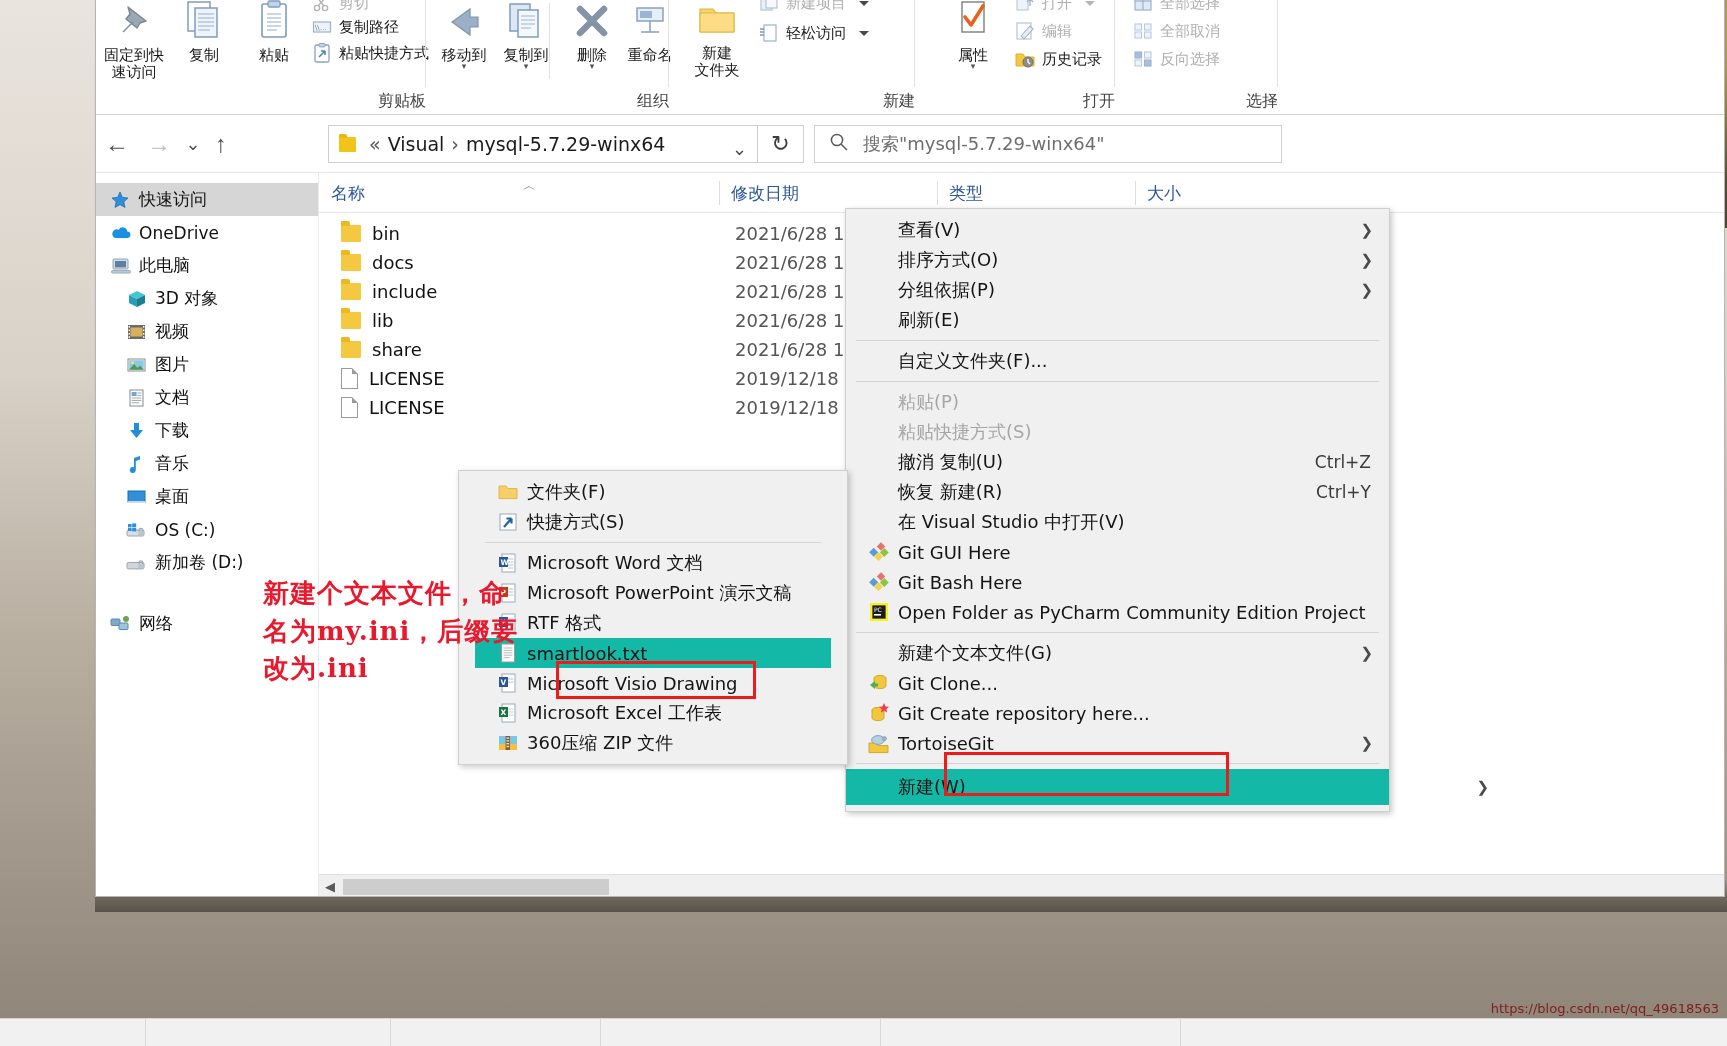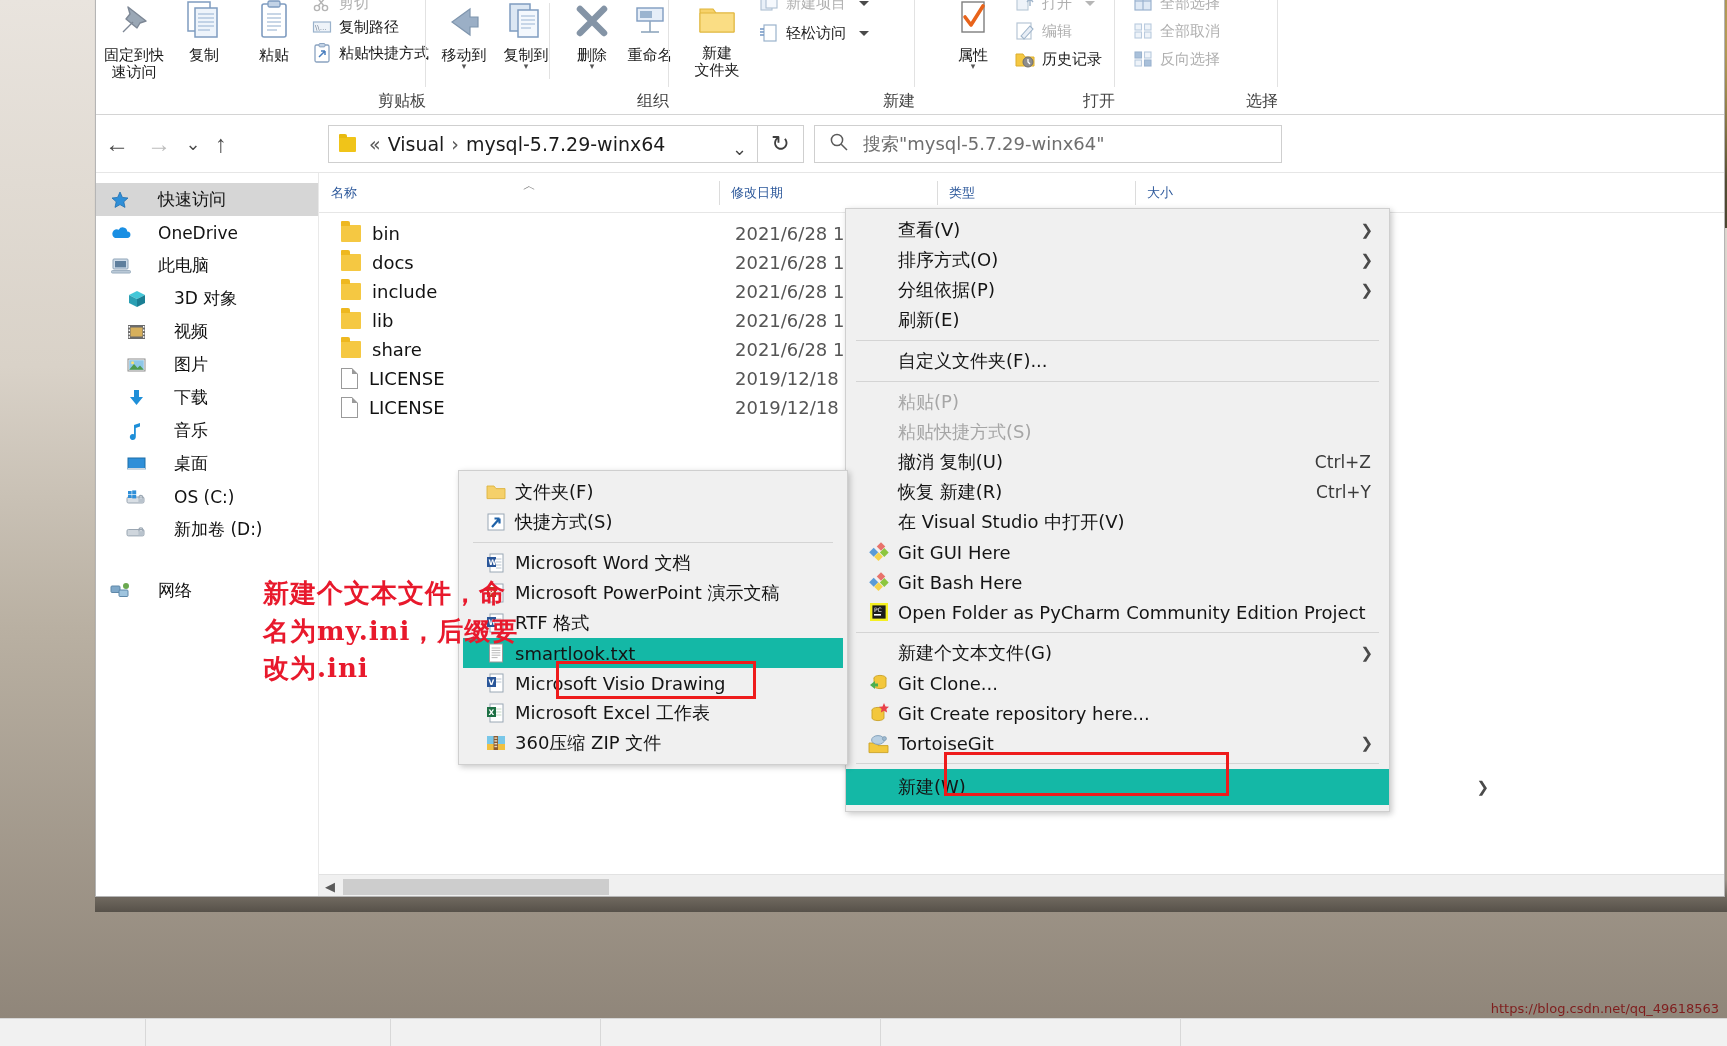--- a/index.html
+++ b/index.html
@@ -94,31 +94,31 @@
       border:1px solid #cfcfcf; border-left:none; background:#fff;
       display:flex;align-items:center;justify-content:center; font-size:22px; color:#3f3f3f; }
   .search-box { position:absolute; left:718px; top:10px; width:468px; height:38px;
       border:1px solid #cfcfcf; background:#fff; display:flex; align-items:center; padding-left:14px; gap:14px;}
   .search-ph { font-size:18px; color:#6e6e6e; font-family:"DejaVu Sans", sans-serif; }
 
   
   .ebody { position:relative; height: 725px; display:flex; }
 
   .navpane { width: 222px; flex:0 0 222px; background:#fff; padding-top: 10px; position:relative; }
-  .navrow { height: 33px; display:flex; align-items:center; gap:26px; font-size:17px;
+  .navrow { height: 33px; display:flex; align-items:center; gap:7px; font-size:17px;
             color:#111; font-family:"DejaVu Sans", sans-serif; white-space:nowrap; }
   .navrow .nico { width:22px; height:20px; flex:0 0 22px; position:relative; }
   .navrow.sel { background:#d6d6d6; }
   .lvl0 { padding-left: 14px; }
   .lvl1 { padding-left: 30px; }
 
   .filepane { flex:1; position:relative; background:#fff; border-left:1px solid #e9e9e9; }
   .colhdr { height:40px; position:relative; border-bottom:1px solid #e6e6e6; }
   .colhdr .col { position:absolute; top:0; height:40px; display:flex; align-items:center;
-      font-size:13px; color:#2b579a; font-family:"DejaVu Sans", sans-serif; padding-left:12px; }
+      font-size:17px; color:#2b579a; font-family:"DejaVu Sans", sans-serif; padding-left:12px; }
   .colhdr .vsep { position:absolute; top:8px; height:24px; width:1px; background:#dcdcdc; }
   .sortcaret { position:absolute; left:204px; top:4px; color:#777; font-size:13px; }
 
   .filerow { position:relative; height:29px; }
   .filerow .fname { position:absolute; left:22px; top:0; height:29px; display:flex;
       align-items:center; gap:11px; font-size:18px; color:#111; font-family:"DejaVu Sans", sans-serif;}
   .filerow .fdate { position:absolute; left:416px; top:0; height:29px; display:flex;
       align-items:center; font-size:18px; color:#555; font-family:"DejaVu Sans", sans-serif;}
   .fico-folder { width:20px; height:17px; background:#f5c842; border-radius:1px; position:relative; }
   .fico-folder::before{content:"";position:absolute;left:0;top:-4px;width:9px;height:5px;background:#eeb820;border-radius:1px 2px 0 0;}
@@ -141,21 +141,21 @@
              font-size:18px; color:#141414; padding-left:52px; white-space:nowrap; }
   .ctxitem.dim { color:#a6a6a6; }
   .ctxitem.hl { background:#14b8a6; }
   .ctxitem .micon { position:absolute; left:22px; top:50%; transform:translateY(-50%);
                     width:22px; height:22px; }
   .ctxitem .accel { position:absolute; right:18px; font-size:17px; color:#3a3a3a; }
   .ctxitem .subarrow { position:absolute; right:16px; font-size:15px; color:#4a4a4a; }
   .ctxsep { height:1px; background:#d4d4d4; margin:5px 10px; }
 
   .menu-main { left: 845px; top: 208px; width: 545px; padding: 6px 0; }
-  .menu-new  { left: 458px; top: 470px; width: 390px; padding: 6px 4px; }
+  .menu-new  { left: 458px; top: 470px; width: 390px; padding: 6px 16px; }
 
   .redbox { position:absolute; border:3px solid #ee1b1b; pointer-events:none; }
 
   .annot { position:absolute; color:#e8192c; font-size:26px; line-height:1.45;
            font-family:"DejaVu Serif", serif; font-weight:700; letter-spacing:1px; }
 
   .watermark { position:absolute; right:8px; bottom:30px; font-size:13px; color:#7f1d1d;
                font-family:"DejaVu Sans", sans-serif; }
 </style>
 </head>
@@ -545,20 +545,36 @@
             <svg width="22" height="20" viewBox="0 0 22 20">
               <rect x="2" y="4" width="17" height="12" fill="#fff" stroke="#8b8b8b" stroke-width="1"></rect>
               <rect x="3.2" y="5.2" width="14.6" height="9.6" fill="#8fc7e8"></rect>
               <path d="M3.2 14.8 L8 9 L11.5 13 L14 10.6 L17.8 14.8 Z" fill="#4f9a4f"></path>
               <circle cx="6.6" cy="7.8" r="1.5" fill="#f6e27a"></circle>
             </svg>
           </span>
           <span>图片</span>
         </div>
 
+        <div class="navrow lvl1">
+          <span class="nico">
+            <svg width="22" height="20" viewBox="0 0 22 20">
+              <rect x="4" y="2" width="13" height="16" fill="#fff" stroke="#8b8b8b" stroke-width="1"></rect>
+              <rect x="5.6" y="4" width="5" height="4" fill="#6fa8d0"></rect>
+              <g stroke="#9aa8b5" stroke-width="1">
+                <line x1="11.4" y1="5" x2="15.4" y2="5"></line>
+                  <line x1="11.4" y1="7.4" x2="15.4" y2="7.4"></line>
+                <line x1="5.6" y1="10" x2="15.4" y2="10"></line>
+                  <line x1="5.6" y1="12.4" x2="15.4" y2="12.4"></line>
+                <line x1="5.6" y1="14.8" x2="13" y2="14.8"></line>
+              </g>
+            </svg>
+          </span>
+          <span>文档</span>
+        </div>
 
         <div class="navrow lvl1">
           <span class="nico">
             <svg width="22" height="20" viewBox="0 0 22 20">
               <path d="M8 2 h5 v7 h4 l-6.5 8 L4 9 h4 Z" fill="#1f8fd8"></path>
             </svg>
           </span>
           <span>下载</span>
         </div>
 

